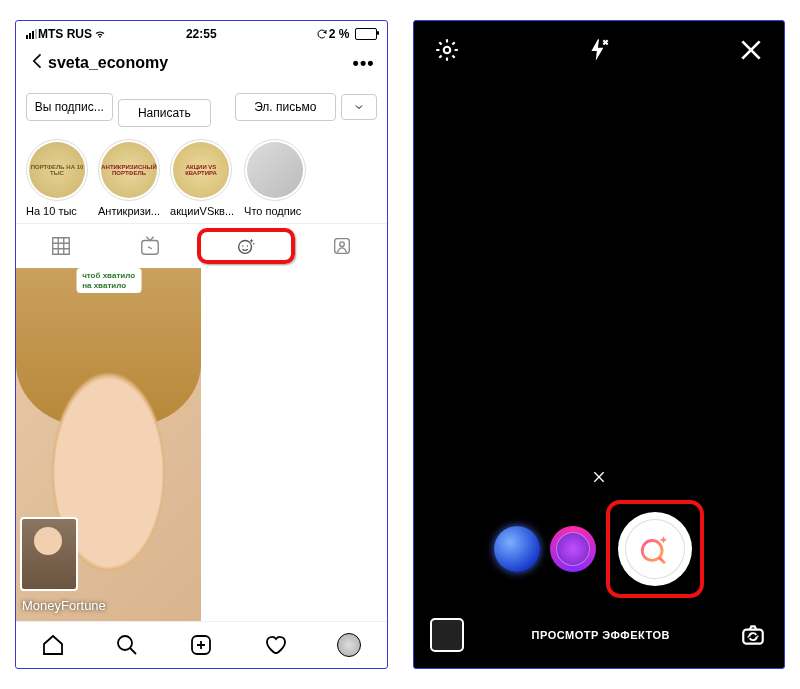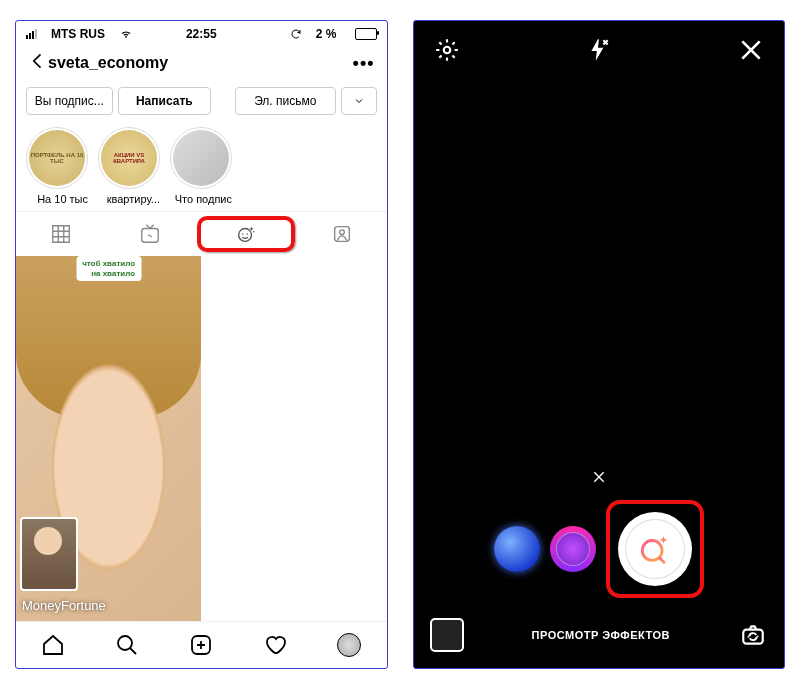--- a/index.html
+++ b/index.html
@@ -31,60 +31,60 @@
 .phone.dark { background: #000; }
 
 .status {
   display: flex;
   align-items: center;
   padding: 6px 10px 2px;
   font-size: 12px;
   font-weight: 600;
   color: #000;
 }
-.status .left, .status .right { flex:1; display:flex; align-items:center; gap:14px;}
+.status .left, .status .right { flex:1; display:flex; align-items:center; gap:1px;}
 .status .right { justify-content:flex-end; }
 .status .center { flex:0; }
 .bars { display:inline-flex; align-items:flex-end; gap:1px; }
 .bars span { width:2px; background:#000; display:inline-block; }
 .bars span:nth-child(1){height:4px;} .bars span:nth-child(2){height:6px;}
 .bars span:nth-child(3){height:8px;} .bars span:nth-child(4){height:10px; background:#bbb;}
 .wifi { width:14px; height:10px; }
 .battery { width:20px; height:10px; border:1px solid #000; border-radius:2px; position:relative; margin-left:4px;}
 .battery::after { content:''; position:absolute; right:-3px; top:2px; width:2px; height:4px; background:#000; border-radius:1px;}
 .refresh { width:12px; height:12px; }
 
 .prof-head { display:flex; align-items:center; padding:6px 12px; }
 .prof-head .back { font-size:24px; color:#000; }
 .prof-head .name { flex:1; font-size:16px; font-weight:600; }
 .prof-head .more { font-size:18px; font-weight:700; letter-spacing:1px; }
 
-.actions { display:flex; gap:5px; padding:4px 10px 8px; }
+.actions { display:flex; gap:5px; padding:4px 10px 8px;align-items:center; }
 .act-btn { border:1px solid #ccc; border-radius:4px; padding:6px 4px; font-size:12px; font-weight:500; text-align:center; white-space:nowrap; overflow:hidden; text-overflow:ellipsis; }
 .act-btn:nth-child(1){flex:1.1;}
-.act-btn:nth-child(2){flex:1.2; font-weight:700;}
+.act-btn:nth-child(2){flex:1.2; font-weight:400;margin-top:12px;}
 .act-btn:nth-child(3){flex:1.3;margin-left:19px;}
 .act-btn.arr { flex:0 0 26px; display:flex; align-items:center; justify-content:center;}
 
 .highlights { display:flex; gap:10px; padding:4px 10px 6px; overflow:hidden;}
-.hl { display:flex; flex-direction:column; align-items:flex-end; gap:4px; }
+.hl { display:flex; flex-direction:column; align-items:flex-start; gap:4px; }
 .hl-circ { width:62px; height:62px; border-radius:50%; border:1px solid #ddd; padding:2px; box-sizing:border-box; display:flex; align-items:center; justify-content:center;}
 .hl-inner { width:100%; height:100%; border-radius:50%; display:flex; align-items:center; justify-content:center; font-size:6px; font-weight:700; text-align:center; color:#6b5820; }
 .hl-lbl { font-size:11px; max-width:72px; overflow:hidden; text-overflow:ellipsis; white-space:nowrap; text-align:center;}
 
 .tabs { display:flex; border-top:1px solid #eee; align-items:center; height:44px;}
 .tab { flex:1; display:flex; align-items:center; justify-content:center; color:#888; }
 .tab svg { width:22px; height:22px; }
 .tab.highlight { border:4px solid #e11; border-radius:10px; margin:2px; height:36px; box-sizing:border-box; box-shadow:1px 1px 2px rgba(0,0,0,0.4);}
 
 .feed { flex:1; position:relative; overflow:hidden; }
 .effect-tile { position:absolute; left:0; top:0; width:50%; height:100%; background:linear-gradient(135deg,#e8c9a8,#d9b58e); display:flex; flex-direction:column;}
 .face { flex:1; background: radial-gradient(ellipse 60% 55% at 50% 58%, #f3d3b3 48%, #e1b584 50%, transparent 52%); position:relative;}
 .hair { position:absolute; top:0; left:0; right:0; height:45%; background:linear-gradient(#caa05e,#b78838); border-radius:0 0 40% 40%;}
-.sticker { position:absolute; top:0; left:50%; transform:translateX(-50%); background:#fff; border-radius:4px; padding:3px 6px; font-size:8px; text-align:right; color:#2a7a2a; font-weight:600; line-height:1.2;}
+.sticker { position:absolute; top:0; left:50%; transform:translateX(-50%); background:#fff; border-radius:4px; padding:3px 6px; font-size:8px; text-align:left; color:#2a7a2a; font-weight:600; line-height:1.2;}
 .mini { position:absolute; left:4px; bottom:30px; width:54px; height:70px; border:2px solid #fff; border-radius:4px; background:linear-gradient(#8a7560,#6b5440); overflow:hidden;}
 .mini::after{content:''; position:absolute; top:8px; left:12px; width:28px; height:28px; background:#f0d0ae; border-radius:50%;}
 .effect-name { position:absolute; left:6px; bottom:8px; color:#fff; font-size:13px; font-weight:500; text-shadow:0 0 4px rgba(0,0,0,0.8);text-align:center;}
 
 .botnav { display:flex; border-top:1px solid #eee; height:46px; align-items:center;}
 .botnav > div { flex:1; display:flex; justify-content:center; }
 .botnav svg { width:24px; height:24px; }
 .avatar-sm { width:22px; height:22px; border-radius:50%; border:1px solid #000; background:radial-gradient(circle,#ddd,#aaa);}
 
 .cam-top { display:flex; justify-content:space-between; align-items:center; padding:16px 20px;}
@@ -156,23 +156,29 @@
 
     <div class="highlights">
       <div class="hl">
         <div class="hl-circ">
             <div class="hl-inner" style="background:radial-gradient(circle,#e6d296,#cdb46a);">ПОРТФЕЛЬ НА 10 ТЫС</div>
           </div>
         <div class="hl-lbl">На 10 тыс</div>
       </div>
       <div class="hl">
         <div class="hl-circ">
+            <div class="hl-inner" style="background:radial-gradient(circle,#e9d79c,#d0b76e); color:#8a1c1c;">АНТИКРИЗИСНЫЙ ПОРТФЕЛЬ</div>
+          </div>
+        <div class="hl-lbl">Антикризи...</div>
+      </div>
+      <div class="hl">
+        <div class="hl-circ">
             <div class="hl-inner" style="background:radial-gradient(circle,#ecd89b,#d3b96e); color:#8a1c1c;">АКЦИИ VS КВАРТИРА</div>
           </div>
-        <div class="hl-lbl">квартиру...</div>
+        <div class="hl-lbl">акцииVSкв...</div>
       </div>
       <div class="hl">
         <div class="hl-circ">
             <div class="hl-inner" style="background:linear-gradient(135deg,#ddd,#bbb);"></div>
           </div>
         <div class="hl-lbl">Что подпис</div>
       </div>
     </div>
 
     <div class="tabs">

